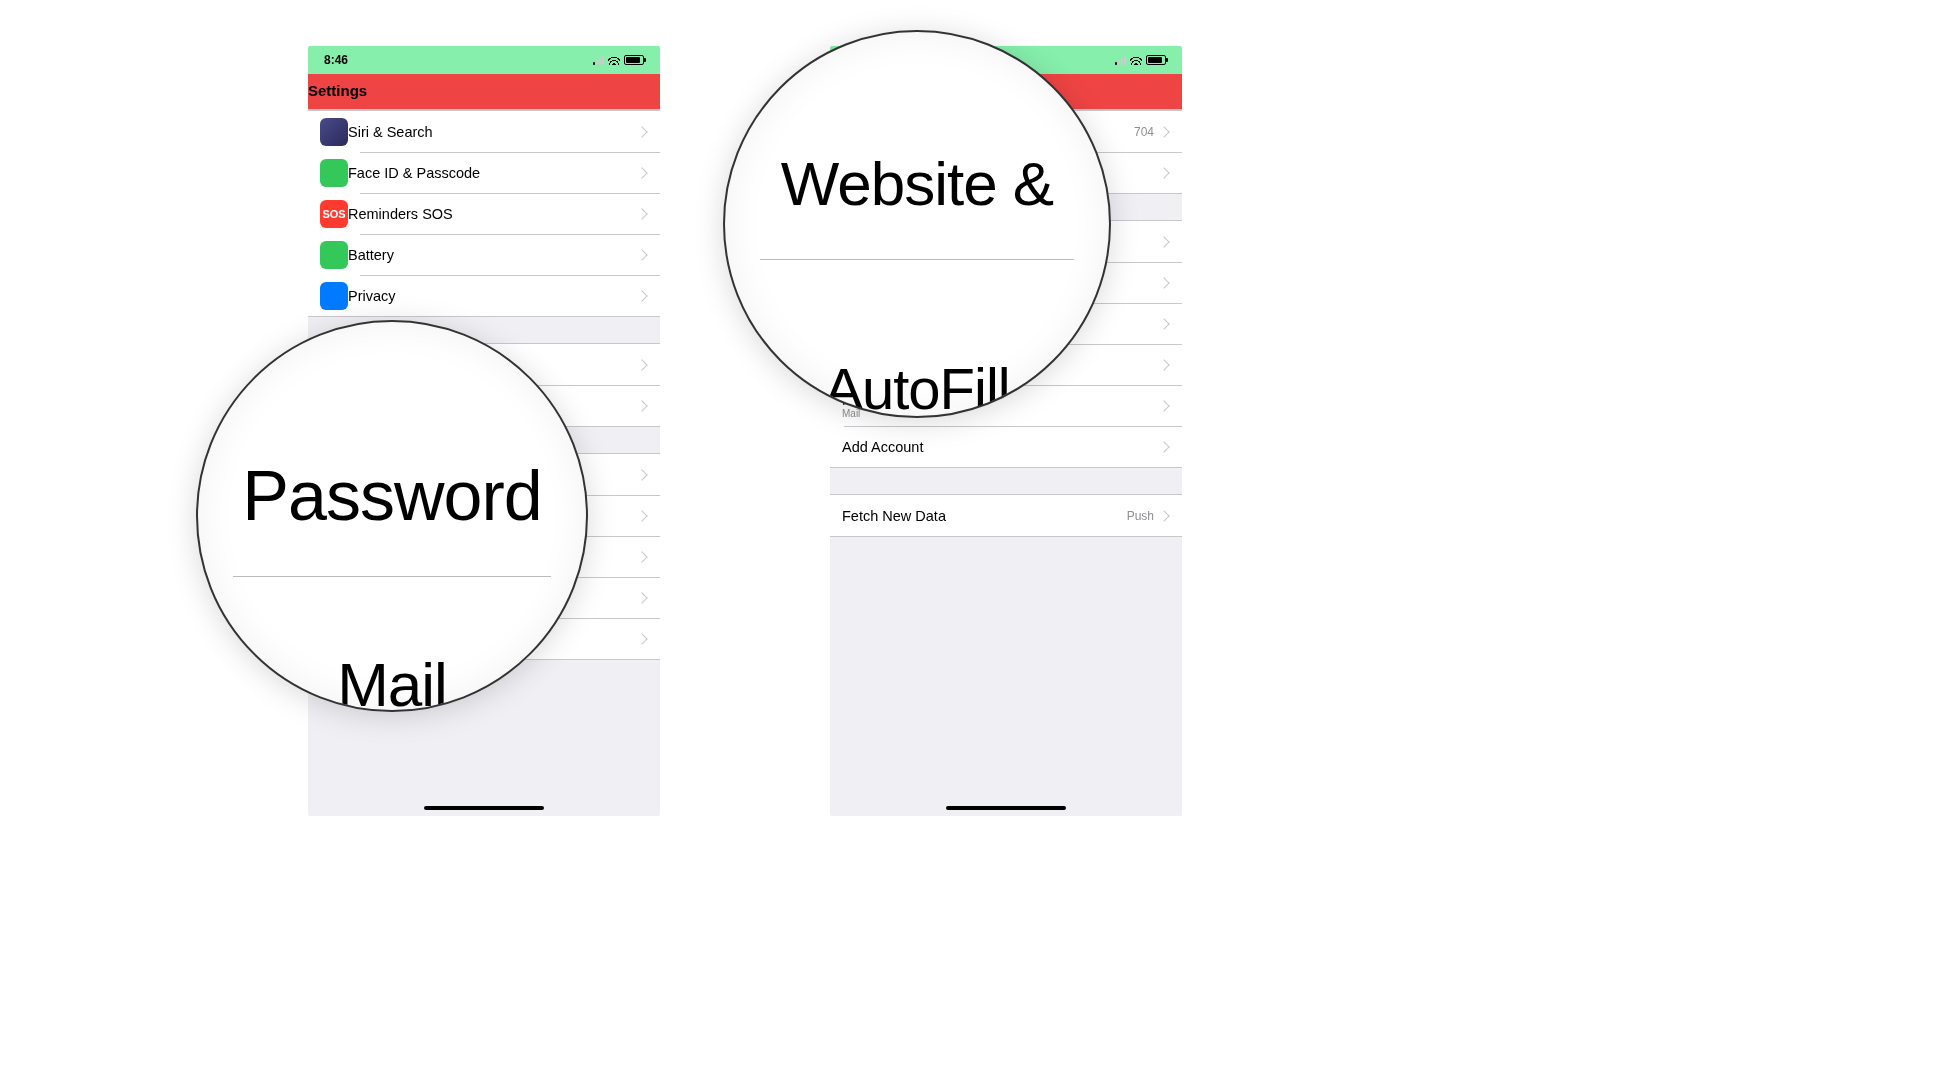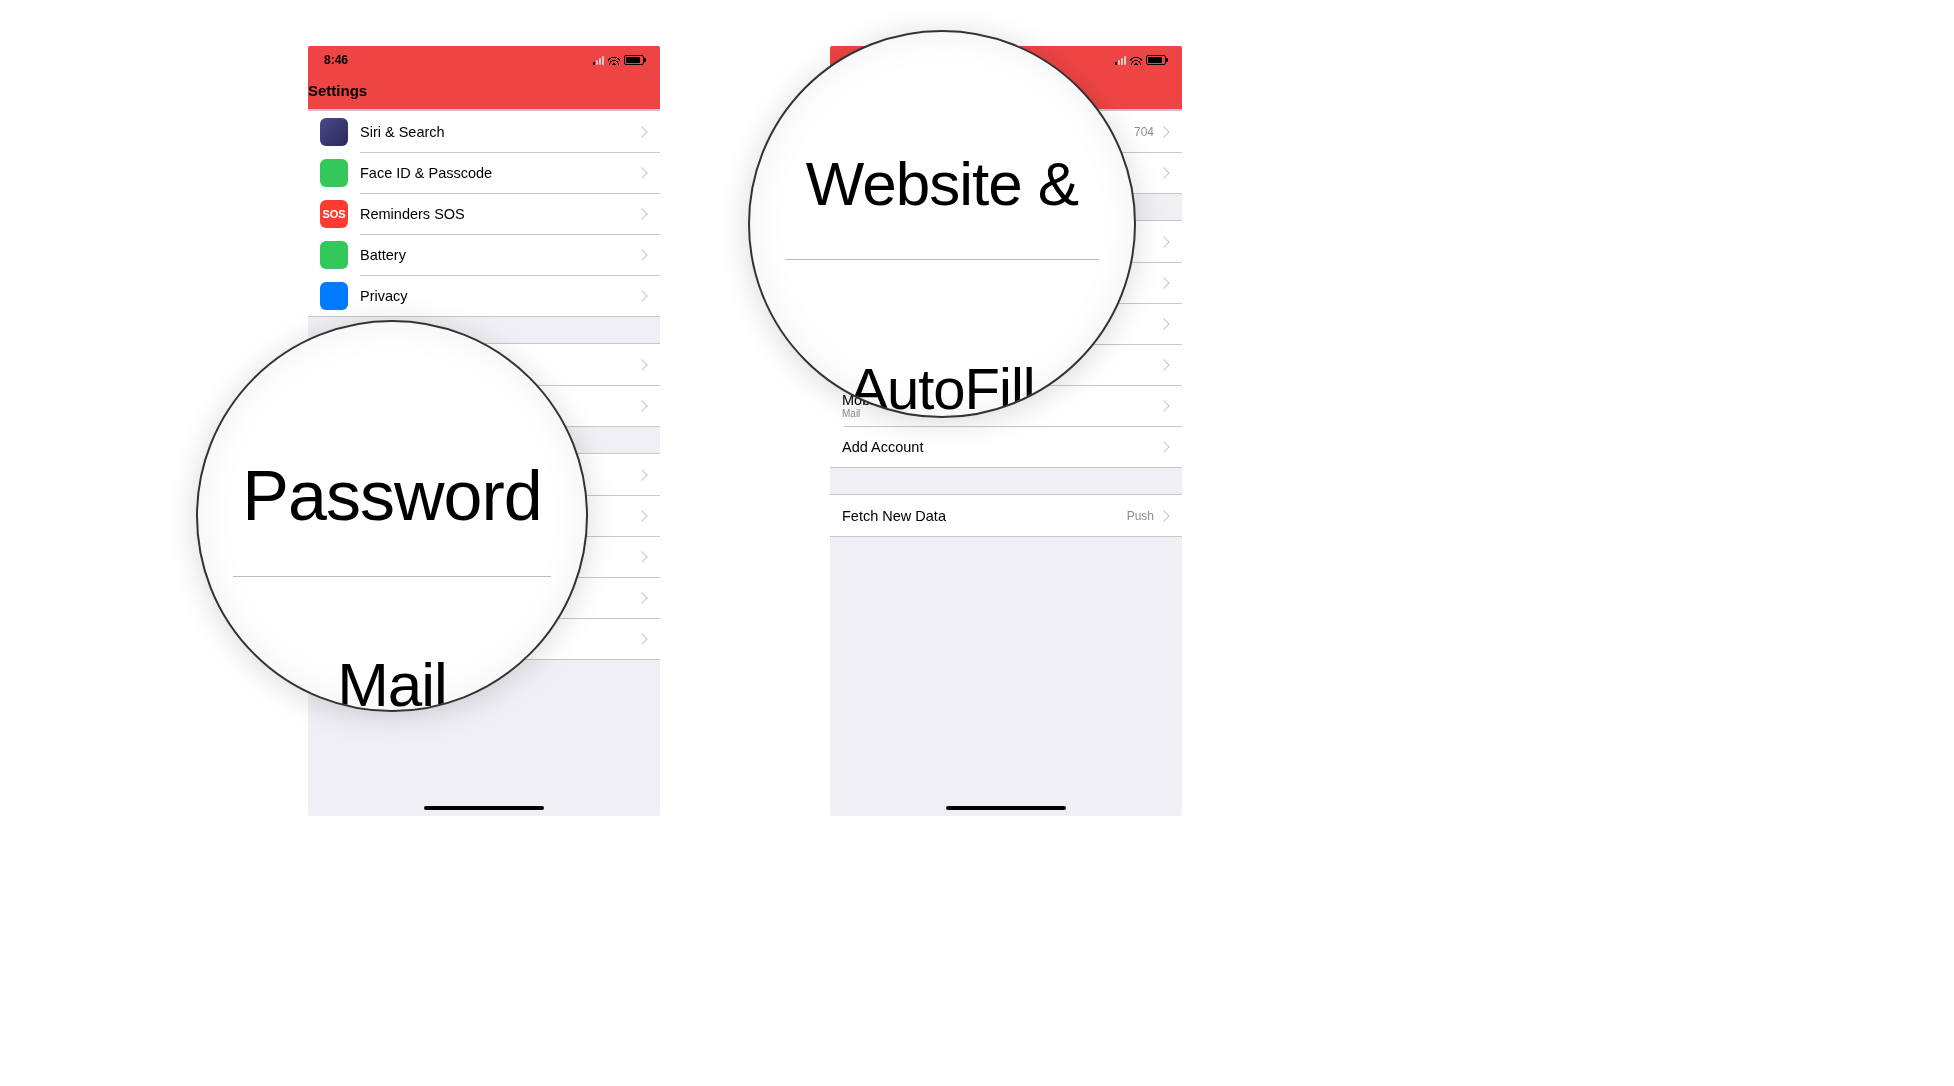--- a/index.html
+++ b/index.html
@@ -20,21 +20,21 @@
   .phone-left { left: 308px; top: 46px; height: 770px; }
   .phone-right { left: 830px; top: 46px; height: 770px; }
   .status-bar {
     height: 28px;
     display: flex;
     justify-content: space-between;
     align-items: center;
     padding: 0 16px;
     font-size: 12px;
     font-weight: 600;
-    background: #ef4444;
+    background: #86efac;
   }
   .status-icons { display: flex; gap: 4px; align-items: center;}
   .nav-title {
     text-align: left;
     font-weight: 600;
     font-size: 15px;
     padding: 8px 0 10px;
     background: #ef4444;
     border-bottom: 0.5px solid #c8c7cc;
   }
@@ -51,21 +51,20 @@
     content: "";
     position: absolute;
     top: 0; left: 52px; right: 0;
     height: 0.5px;
     background: #c8c7cc;
   }
   .row.noicon + .row.noicon::before { left: 14px; }
   .icon {
     width: 28px; height: 28px;
     border-radius: 6px;
-    margin-right: 12px;
     flex: 0 0 28px;
     display: flex; align-items: center; justify-content: center;
     color: #fff; font-size: 11px; font-weight: 700;
   }
   .label { font-size: 14.5px; color: #000; flex: 1; }
   .sublabel { font-size: 10px; color: #8e8e93; }
   .stack { display: flex; flex-direction: column; justify-content: center; flex: 1; padding: 6px 0;}
   .detail { font-size: 12px; color: #8e8e93; margin-right: 6px; }
   .chevron {
     width: 8px; height: 8px;
@@ -85,21 +84,21 @@
   
   .mag {
     position: absolute;
     border-radius: 50%;
     border: 2px solid #333;
     background: #fff;
     overflow: hidden;
     box-shadow: 0 4px 30px rgba(0,0,0,.15), inset 0 0 40px rgba(0,0,0,.06);
   }
   .mag-left { left: 196px; top: 320px; width: 392px; height: 392px; }
-  .mag-right { left: 748px; top: 30px; width: 388px; height: 388px; }
+  .mag-right { left: 723px; top: 30px; width: 388px; height: 388px; }
   .mag-inner { position: absolute; inset: 0; display: flex; flex-direction: column; align-items: center; justify-content: center; }
   .mag-big { font-size: 70px; font-weight: 400; letter-spacing: -1px; }
   .mag-big2 { font-size: 62px; font-weight: 400; margin-top: 90px; letter-spacing:-1px;}
   .mag-line { width: 82%; height: 1px; background: #bbb; margin-top: 40px; align-self: center;}
   .mag-right .mag-big { font-size: 62px; margin-top: -40px;}
   .mag-right .mag-big2 { font-size: 58px; margin-top: 70px;}
   
   .c-siri   { background: linear-gradient(135deg,#4a4a8a,#2a2a5a); }
   .c-faceid { background: #34c759; }
   .c-sos    { background: #ff3b30; }

